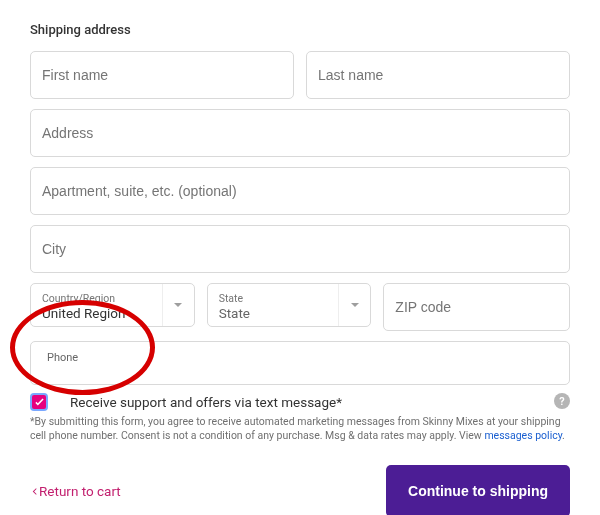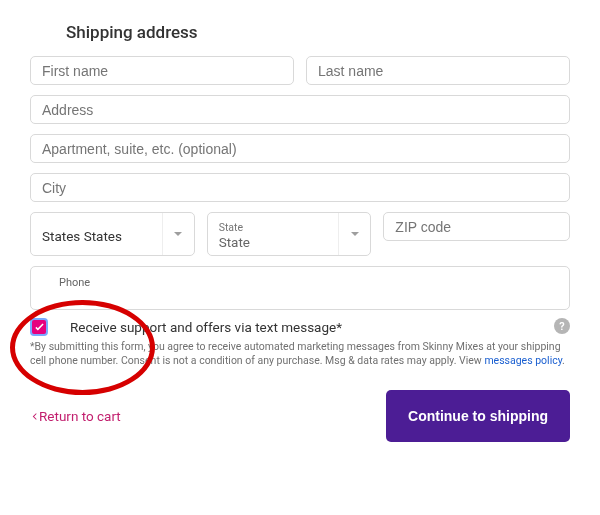--- a/index.html
+++ b/index.html
@@ -6,33 +6,32 @@
   body {
     font-family: -apple-system, BlinkMacSystemFont, "Segoe UI", Roboto, Helvetica, Arial, sans-serif;
     width: 600px;
     height: 515px;
     background: #fff;
     color: #333;
     position: relative;
     padding: 22px 30px 22px 30px;
   }
   h2.heading {
-    font-size: 17px;
+    font-size: 13px;
     font-weight: 500;
     color: #333;
     margin-bottom: 14px;
-    margin-left: 36px;
   }
   .row { display: flex; gap: 12px; margin-bottom: 10px; }
   .field {
     flex: 1;
     position: relative;
     border: 1px solid #d9d9d9;
     border-radius: 5px;
-    height: 29px;
+    height: 48px;
     display: flex;
     align-items: center;
     padding: 0 11px;
     background: #fff;
   }
   .field input {
     border: none;
     outline: none;
     width: 100%;
     font-size: 14px;
@@ -74,21 +73,21 @@
     display: flex;
     align-items: center;
     justify-content: center;
     color: #999;
   }
   .select-caret svg { width: 10px; height: 10px; fill: #9e9e9e; }
   .phone-wrap {
     border: 1px solid #d9d9d9;
     border-radius: 5px;
     height: 44px;
-    padding: 5px 11px 0 28px;
+    padding: 5px 11px 0 16px;
     display: flex;
     flex-direction: column;
     justify-content: center;
     margin-bottom: 8px;
   }
   .phone-label { font-size: 11px; color: #666; line-height: 1.1; }
   .phone-input {
     border: none; outline: none; font-size: 13.5px; background: transparent;
   }
   .consent-row {
@@ -190,21 +189,22 @@
 
 <div class="row">
   <div class="field">
     <input type="text" placeholder="City" style="">
   </div>
 </div>
 
 <div class="row">
   <div class="select-field">
     <div class="select-body">
-      <span class="select-value">States States</span>
+      <span class="select-label">Country/Region</span>
+      <span class="select-value">United Region</span>
     </div>
     <div class="select-caret">
       <svg viewBox="0 0 10 10">
           <path d="M1 3 L5 7 L9 3 Z"></path>
         </svg>
     </div>
   </div>
   <div class="select-field">
     <div class="select-body">
       <span class="select-label">State</span>

